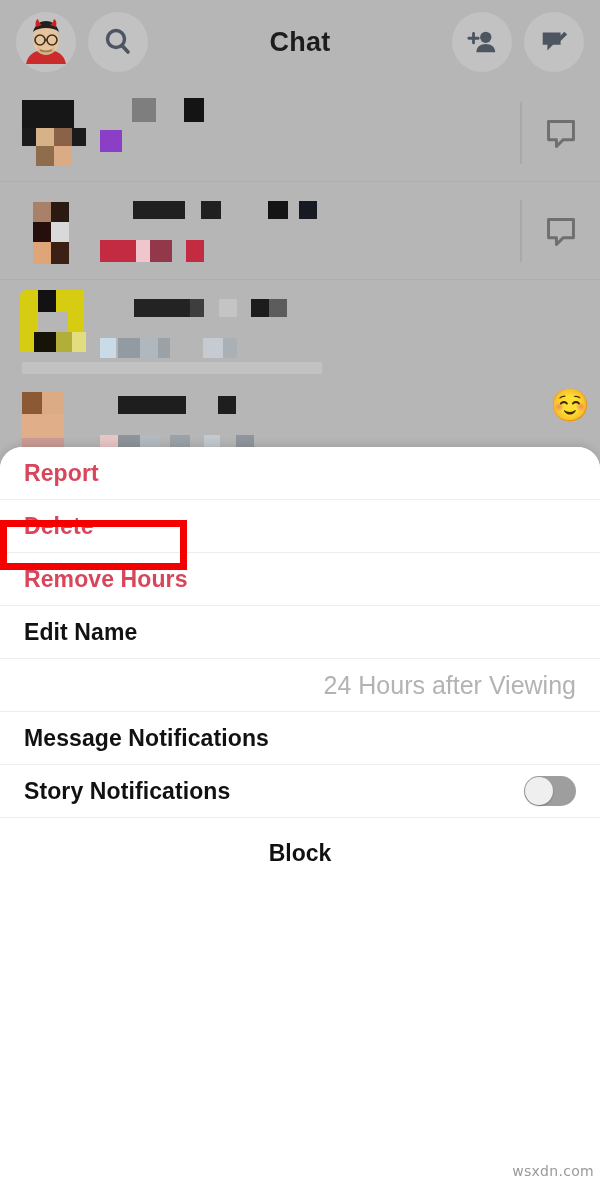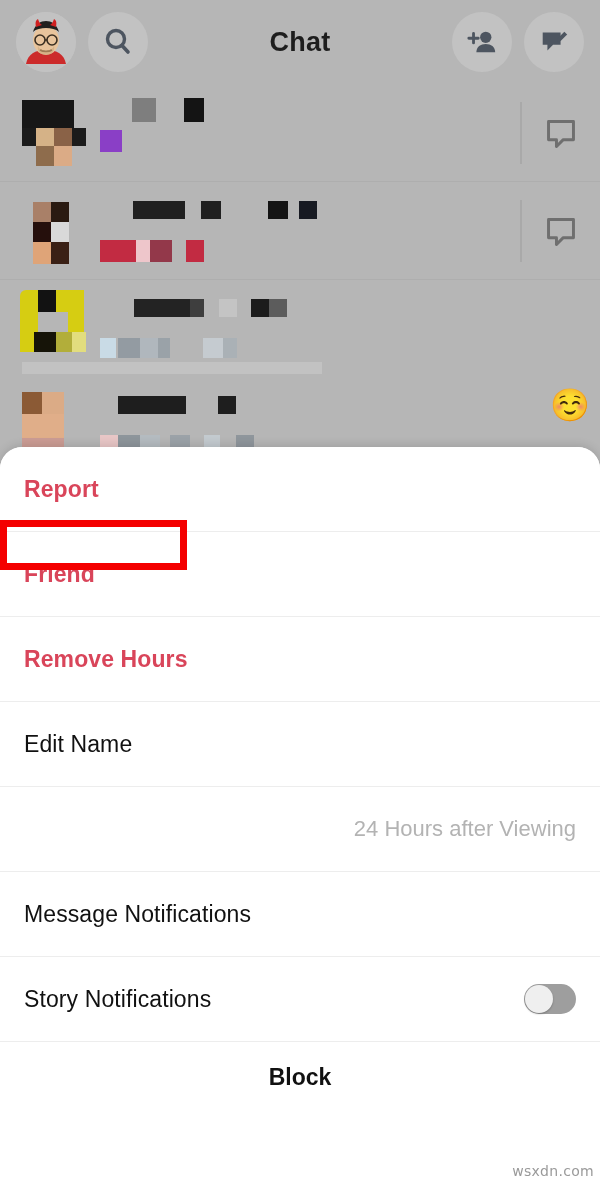--- a/index.html
+++ b/index.html
@@ -50,27 +50,27 @@
 
   
   .sheet {
     position: absolute; left: 0; right: 0; bottom: 0; top: 447px;
     background: #ffffff;
     border-top-left-radius: 22px; border-top-right-radius: 22px;
     box-shadow: 0 -2px 10px rgba(0,0,0,.12);
     overflow: hidden;
   }
   .menu-item {
-    height: 85px; display: flex; align-items: center;
+    height: 53px; display: flex; align-items: center;
     padding: 0 24px; border-bottom: 1px solid #ededed;
     position: relative; background: #fff;
   }
-  .menu-label { font-size: 23px; font-weight: normal; color: #111; letter-spacing: .1px; }
+  .menu-label { font-size: 23px; font-weight: bold; color: #111; letter-spacing: .1px; }
   .menu-label.danger { color: #d9455a; font-weight: bold; }
-  .menu-value { margin-left: auto; font-size: 22px; color: #b3b3b3; font-weight: normal; }
+  .menu-value { margin-left: auto; font-size: 25px; color: #b3b3b3; font-weight: normal; }
   .toggle {
     margin-left: auto; width: 52px; height: 30px; border-radius: 15px;
     background: #9e9e9e; position: relative;
   }
   .toggle .knob {
     position: absolute; top: 1px; left: 1px; width: 28px; height: 28px;
     border-radius: 50%; background: #efefef; box-shadow: 0 1px 2px rgba(0,0,0,.25);
   }
   .done-row {
     height: 70px; display: flex; align-items: center; justify-content: center;
@@ -226,21 +226,21 @@
     </div>
   </div>
 
   <div class="sheet">
 
     <div class="menu-item">
       <span class="menu-label danger">Report</span>
     </div>
 
     <div class="menu-item">
-      <span class="menu-label danger">Friend</span>
+      <span class="menu-label danger">Delete</span>
     </div>
 
     <div class="menu-item">
       <span class="menu-label danger">Remove Hours</span>
     </div>
 
     <div class="menu-item">
       <span class="menu-label">Edit Name</span>
     </div>
 

